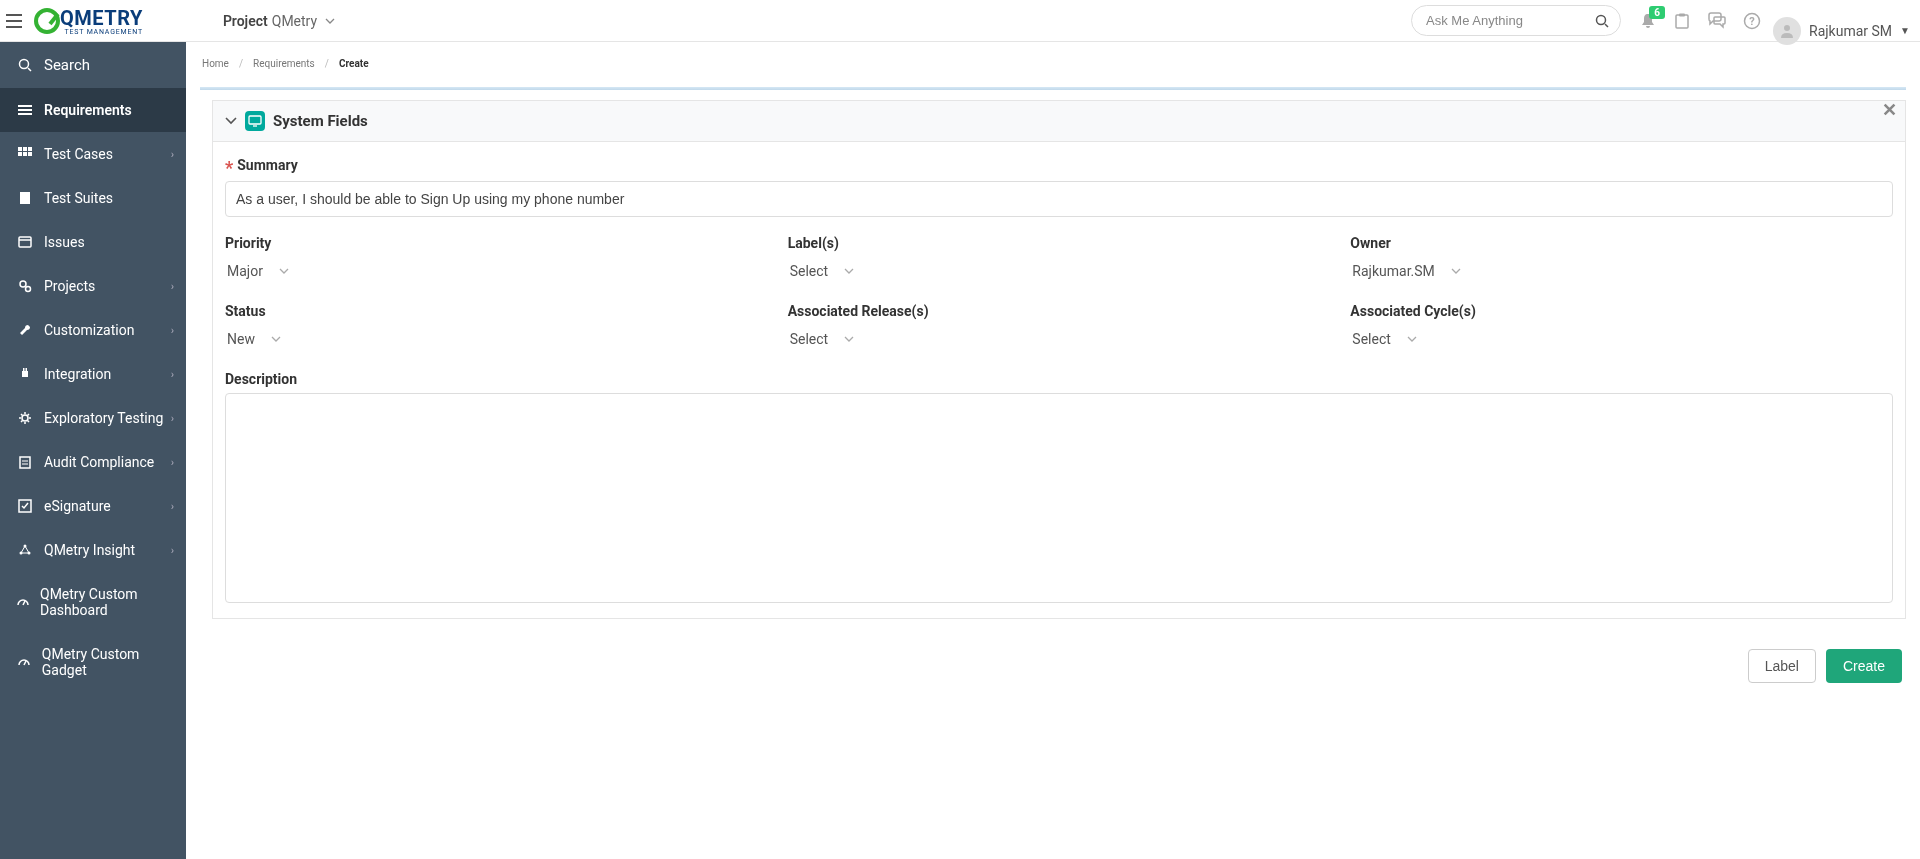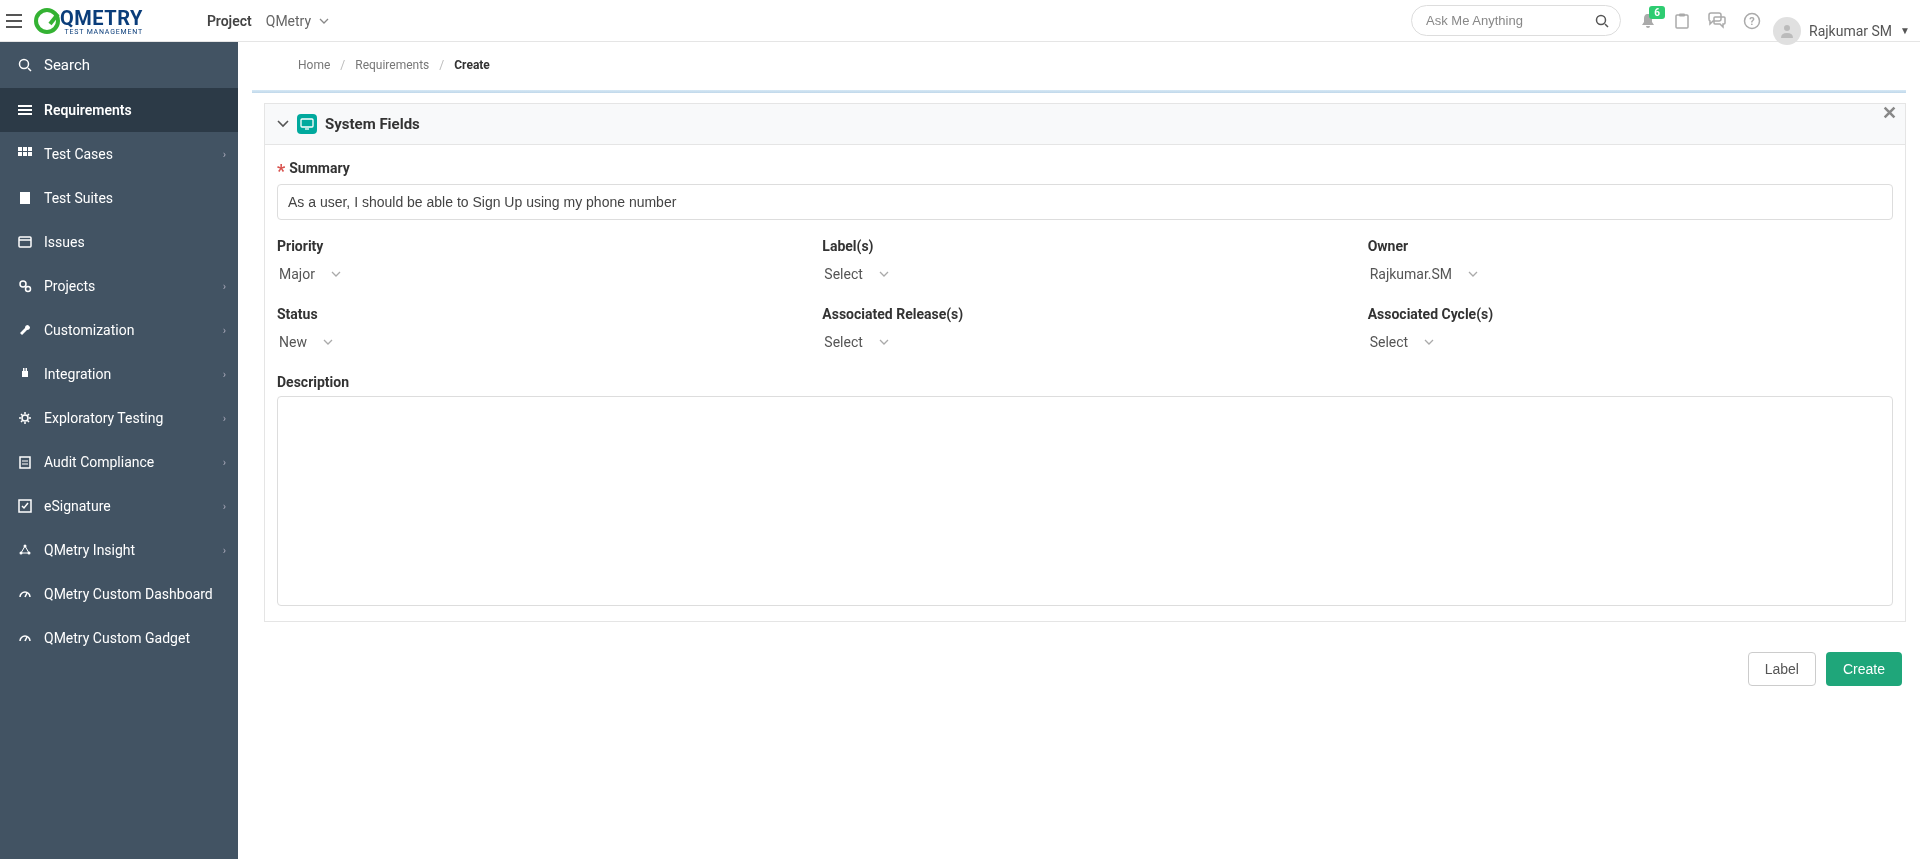--- a/index.html
+++ b/index.html
@@ -6,51 +6,51 @@
   body { font-family: -apple-system, BlinkMacSystemFont, "Segoe UI", Roboto, Arial, sans-serif; font-size: 14px; color: #333; background: #fff; }
   
   .topbar { height: 42px; display: flex; align-items: center; border-bottom: 1px solid #e5e5e5; padding: 0 10px 0 2px; }
   .hamburger { width: 24px; height: 24px; display: flex; flex-direction: column; justify-content: center; gap: 4px; cursor: pointer; padding: 0 4px; }
   .hamburger span { display: block; height: 2px; background: #555; }
   
   .logo-wrap { display: flex; align-items: center; margin-left: 6px; }
   .logo-text { font-weight: 700; font-size: 20px; color: #0a3d7a; letter-spacing: 0.5px; margin-left: -2px; }
   .logo-sub { font-size: 7px; color: #0a3d7a; letter-spacing: 0.8px; margin-top: -2px; text-align: right; }
   
-  .proj-block { margin-left: 64px; display: flex; align-items: flex-start; gap: 14px; }
+  .proj-block { margin-left: 80px; display: flex; align-items: flex-start; gap: 4px; }
   .proj-label { font-weight: 600; color: #444; }
   .proj-val { color: #666; display: flex; align-items: center; gap: 8px; cursor: pointer; }
   
   .topbar-spacer { flex: 1; }
   .search-wrap { position: relative; }
   .search-input { border: 1px solid #ddd; border-radius: 18px; padding: 7px 36px 7px 14px; width: 210px; font-size: 13px; color: #555; outline: none; }
   .search-input::placeholder { color: #888; }
   .search-ic { position: absolute; right: 12px; top: 50%; transform: translateY(-50%); color: #555; }
   
   .top-icons { display: flex; align-items: center; gap: 16px; margin-left: 18px; }
   .top-ic { color: #888; cursor: pointer; position: relative; }
   .badge { position: absolute; top: -6px; right: -8px; background: #2ecc71; color: #fff; font-size: 10px; font-weight: 700; padding: 1px 5px; border-radius: 3px; }
   
   .user-block { display: flex; align-items: center; gap: 8px; margin-left: 12px; cursor: pointer; margin-top: 20px; }
   .avatar { width: 28px; height: 28px; background: #e0e0e0; border-radius: 50%; display: flex; align-items: center; justify-content: center; color: #999; }
   .user-name { color: #555; font-size: 14px; }
   .caret { font-size: 10px; color: #555; }
   
   .layout { display: flex; height: calc(100vh - 42px); }
   
-  .sidebar { width: 238px; background: #425363; color: #fff; flex-shrink: 0; overflow-y: auto; }
+  .sidebar { width: 186px; background: #425363; color: #fff; flex-shrink: 0; overflow-y: auto; }
   .side-item { display: flex; align-items: center; padding: 14px 16px; cursor: pointer; font-size: 14px; position: relative; }
   .side-item.active { background: #2c3a47; font-weight: 600; }
   .side-item.search-row { font-size: 15px; }
   .side-ic { width: 18px; display: inline-flex; align-items: center; justify-content: center; margin-right: 10px; }
   .side-chev { position: absolute; right: 12px; color: #aab; font-size: 11px; }
   
   .main { flex: 1; padding: 0 14px 20px 14px; overflow-y: auto; }
   
-  .breadcrumb { display: flex; align-items: center; gap: 10px; padding: 16px 2px 18px; font-size: 12px; color: #777; margin-left: 44px; }
+  .breadcrumb { display: flex; align-items: center; gap: 10px; padding: 16px 2px 18px; font-size: 10px; color: #777; }
   .breadcrumb a { color: #777; text-decoration: none; cursor: pointer; }
   .breadcrumb .cur { font-weight: 700; color: #333; }
   .breadcrumb .sep { color: #bbb; }
   
   .divider-bar { height: 3px; background: linear-gradient(#d6e8f5, #c0d8ea); margin-bottom: 10px; }
   
   .panel { border: 1px solid #e5e5e5; background: #fff; position: relative; margin-left: 12px; }
   .close-x { position: absolute; right: 8px; top: -2px; font-size: 18px; font-weight: 700; color: #888; cursor: pointer; }
   
   .section-hdr { display: flex; align-items: center; padding: 10px 12px; border-bottom: 1px solid #e5e5e5; background: #f8f9fa; }

